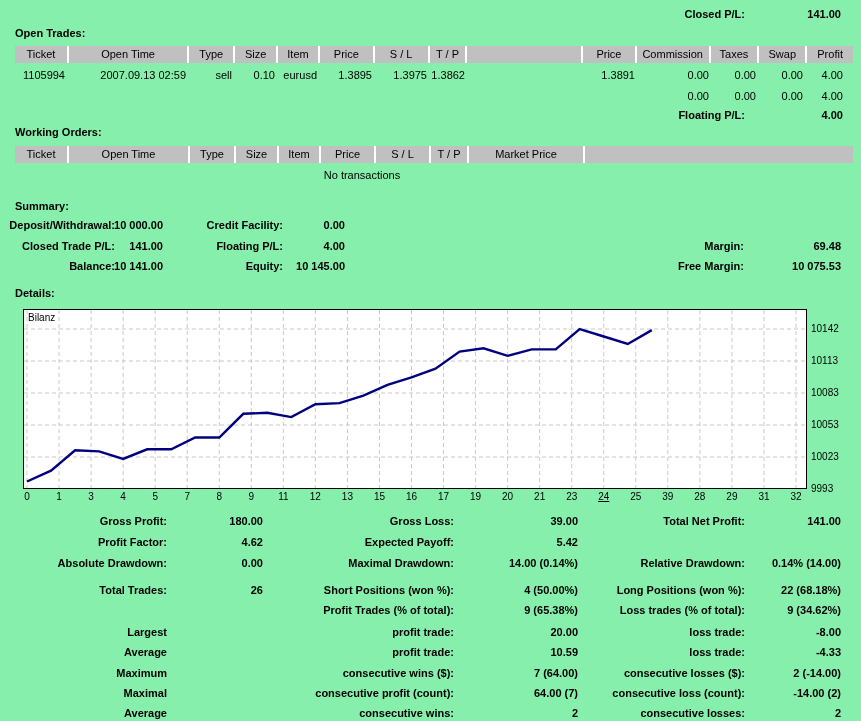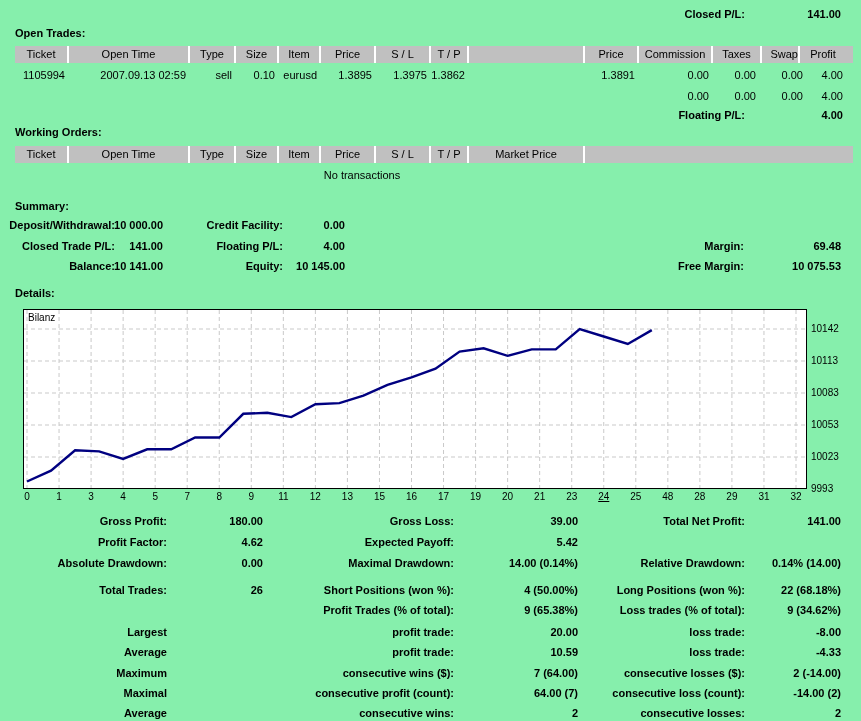--- a/index.html
+++ b/index.html
@@ -36,21 +36,21 @@
       <div style="width: 46px;">Type</div>
       <div style="width: 43px;">Size</div>
       <div style="width: 42px;">Item</div>
       <div style="width: 55px;">Price</div>
       <div style="width: 55px;">S / L</div>
       <div style="width: 38px;">T / P</div>
       <div style="width: 116px;"></div>
       <div style="width: 54px;">Price</div>
       <div style="width: 74px;">Commission</div>
       <div style="width: 49px;">Taxes</div>
-      <div style="width: 38px; text-align: right;">Swap</div>
+      <div style="width: 48px;">Swap</div>
       <div style="width: 46px;">Profit</div>
     </div>
   <div id="ot-row" class="trow abs" style="left:15px;top:69px;width:838px">
       <div style="width: 54px;">1105994</div>
       <div style="width: 121px;">2007.09.13 02:59</div>
       <div style="width: 46px;">sell</div>
       <div style="width: 43px;">0.10</div>
       <div style="width: 42px;">eurusd</div>
       <div style="width: 55px;">1.3895</div>
       <div style="width: 55px;">1.3975</div>
@@ -224,18 +224,18 @@
     <div class="xlab" style="left: 331.417px;">13</div>
     <div class="xlab" style="left: 363.458px;">15</div>
     <div class="xlab" style="left: 395.5px;">16</div>
     <div class="xlab" style="left: 427.542px;">17</div>
     <div class="xlab" style="left: 459.583px;">19</div>
     <div class="xlab" style="left: 491.625px;">20</div>
     <div class="xlab" style="left: 523.667px;">21</div>
     <div class="xlab" style="left: 555.708px;">23</div>
     <div class="xlab" style="left: 587.75px; text-decoration: underline;">24</div>
     <div class="xlab" style="left: 619.792px;">25</div>
-    <div class="xlab" style="left: 651.833px;">48</div>
+    <div class="xlab" style="left: 651.833px;">39</div>
     <div class="xlab" style="left: 683.875px;">28</div>
     <div class="xlab" style="left: 715.917px;">29</div>
     <div class="xlab" style="left: 747.958px;">31</div>
     <div class="xlab" style="left: 780px;">32</div>
   </div>
 
 </body></html>

